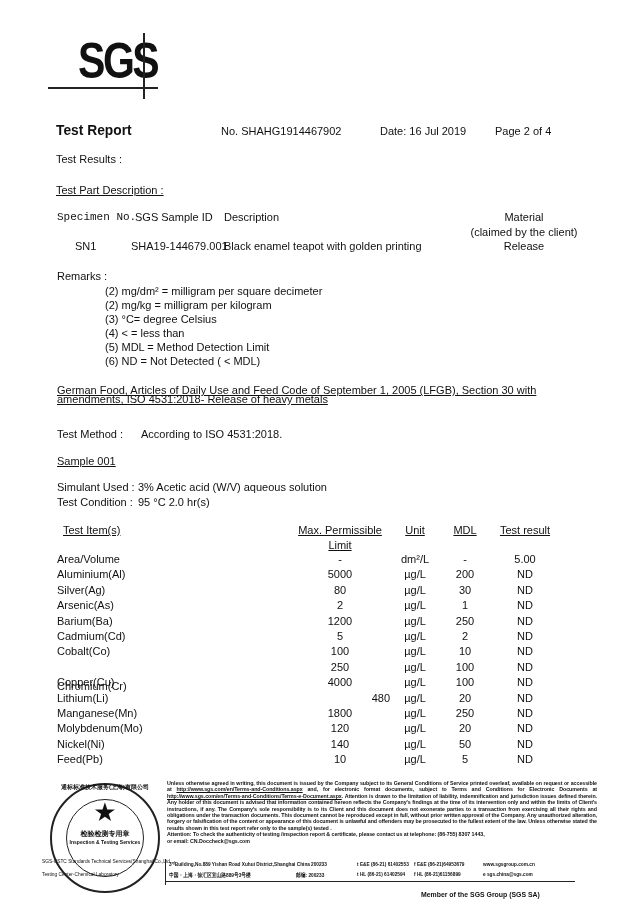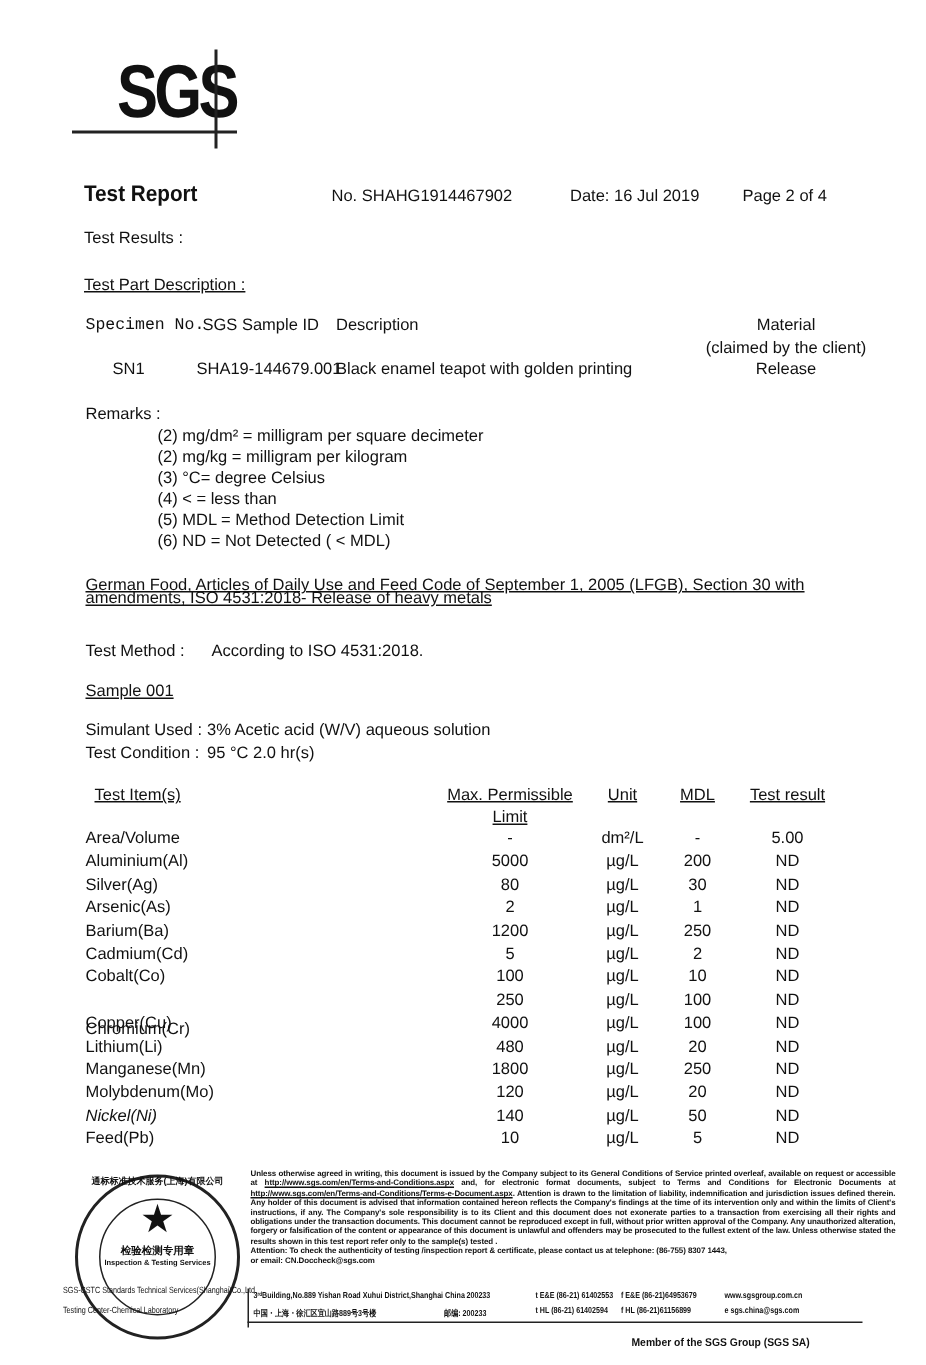--- a/index.html
+++ b/index.html
@@ -163,41 +163,41 @@
       </div>
       <div>
         <div class="tbl-cell" style="left:57px; top:676px;">Copper(Cu)</div>
         <div class="tbl-cell center" style="left:290px; top:676px; width:100px;">4000</div>
         <div class="tbl-cell center" style="left:395px; top:676px; width:40px;">µg/L</div>
         <div class="tbl-cell center" style="left:445px; top:676px; width:40px;">100</div>
         <div class="tbl-cell center" style="left:490px; top:676px; width:70px;">ND</div>
       </div>
       <div>
         <div class="tbl-cell" style="left:57px; top:692px;">Lithium(Li)</div>
-        <div class="tbl-cell center" style="left:290px; top:692px; width:100px;">480</div>
+        <div class="tbl-cell center" style="left:290px; top:692px; width:100px;text-align:right;">480</div>
         <div class="tbl-cell center" style="left:395px; top:692px; width:40px;">µg/L</div>
         <div class="tbl-cell center" style="left:445px; top:692px; width:40px;">20</div>
         <div class="tbl-cell center" style="left:490px; top:692px; width:70px;">ND</div>
       </div>
       <div>
         <div class="tbl-cell" style="left:57px; top:707px;">Manganese(Mn)</div>
         <div class="tbl-cell center" style="left:290px; top:707px; width:100px;">1800</div>
         <div class="tbl-cell center" style="left:395px; top:707px; width:40px;">µg/L</div>
         <div class="tbl-cell center" style="left:445px; top:707px; width:40px;">250</div>
         <div class="tbl-cell center" style="left:490px; top:707px; width:70px;">ND</div>
       </div>
       <div>
         <div class="tbl-cell" style="left:57px; top:722px;">Molybdenum(Mo)</div>
         <div class="tbl-cell center" style="left:290px; top:722px; width:100px;">120</div>
         <div class="tbl-cell center" style="left:395px; top:722px; width:40px;">µg/L</div>
         <div class="tbl-cell center" style="left:445px; top:722px; width:40px;">20</div>
         <div class="tbl-cell center" style="left:490px; top:722px; width:70px;">ND</div>
       </div>
       <div>
-        <div class="tbl-cell" style="left:57px; top:738px;font-style:italic;">Nickel(Ni)</div>
+        <div class="tbl-cell" style="left:57px; top:738px;">Nickel(Ni)</div>
         <div class="tbl-cell center" style="left:290px; top:738px; width:100px;">140</div>
         <div class="tbl-cell center" style="left:395px; top:738px; width:40px;">µg/L</div>
         <div class="tbl-cell center" style="left:445px; top:738px; width:40px;">50</div>
         <div class="tbl-cell center" style="left:490px; top:738px; width:70px;">ND</div>
       </div>
       <div>
         <div class="tbl-cell" style="left:57px; top:753px;">Feed(Pb)</div>
         <div class="tbl-cell center" style="left:290px; top:753px; width:100px;">10</div>
         <div class="tbl-cell center" style="left:395px; top:753px; width:40px;">µg/L</div>
         <div class="tbl-cell center" style="left:445px; top:753px; width:40px;">5</div>

